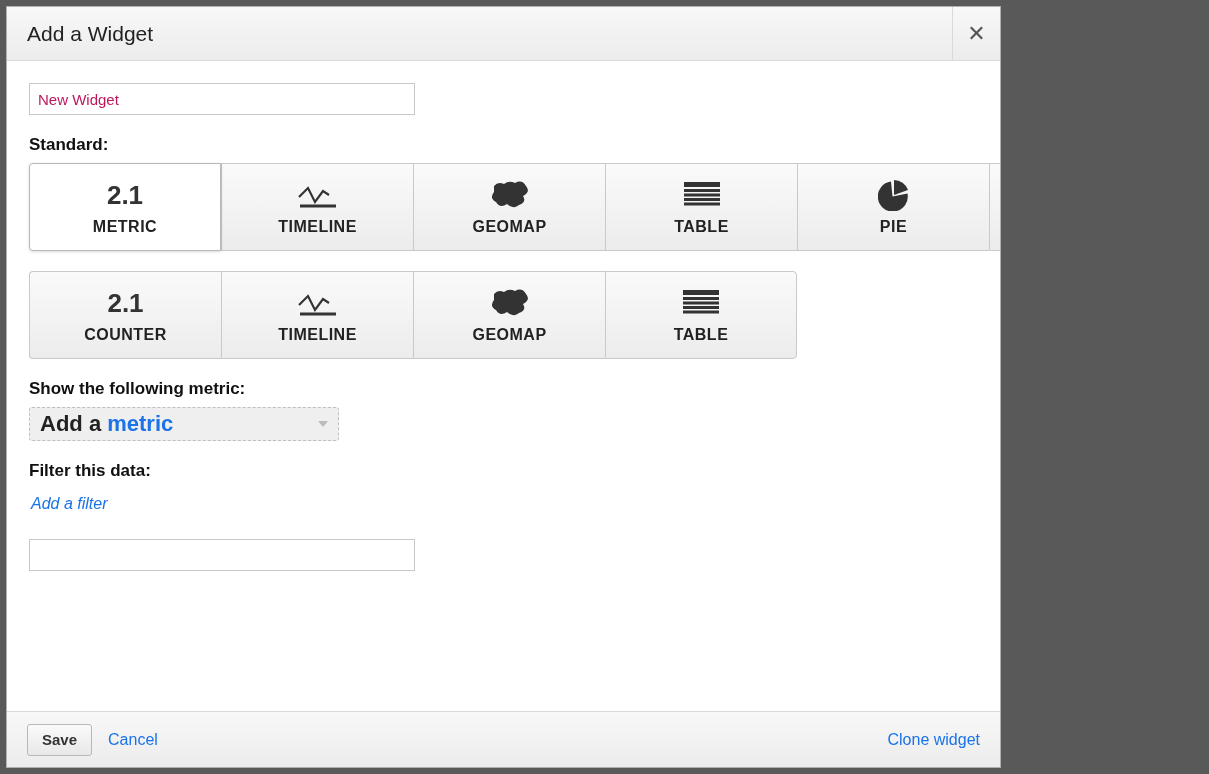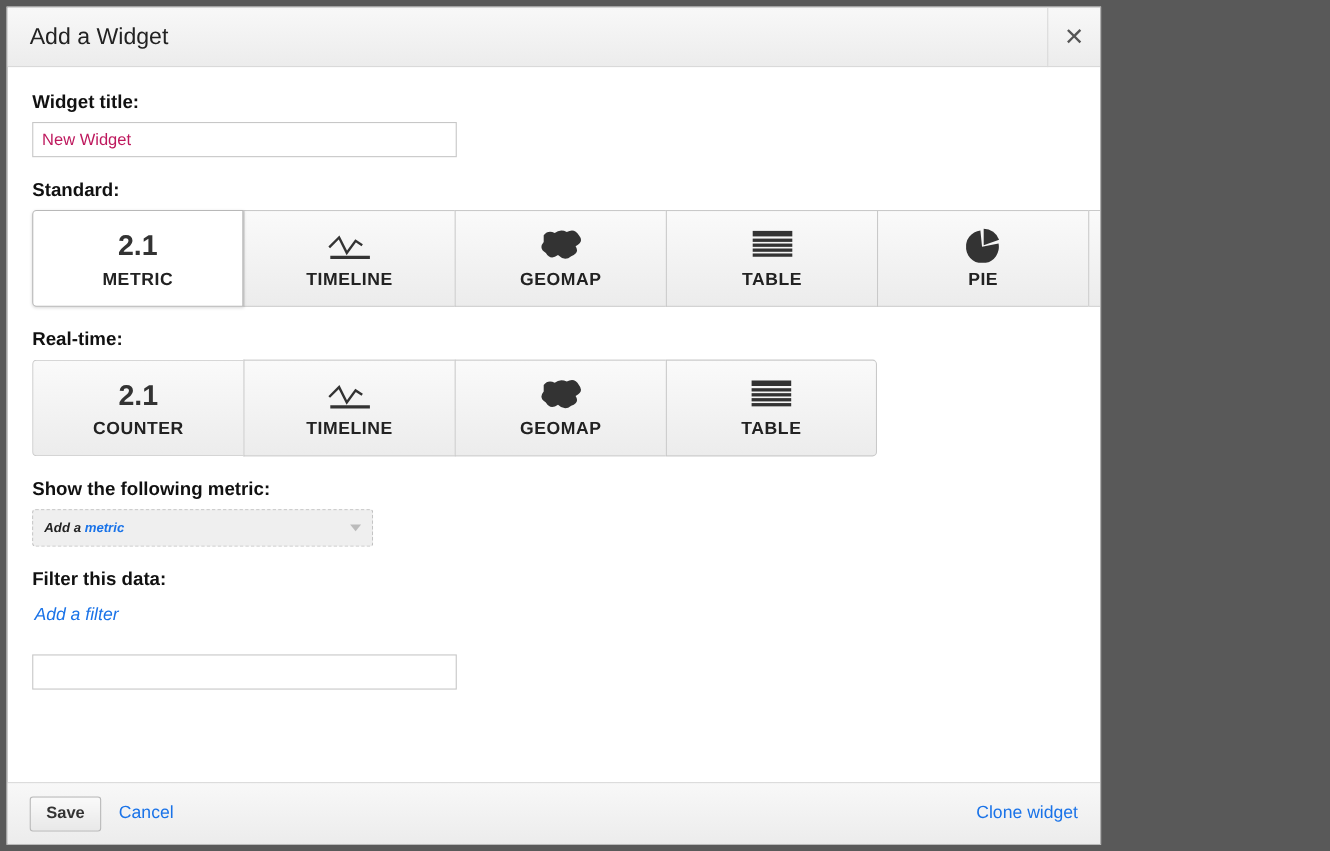--- a/index.html
+++ b/index.html
@@ -84,21 +84,21 @@
   }
   .metric-dropdown {
     width:310px; height:34px;
     background:#efefef;
     border:1px dashed #bfbfbf;
     border-radius:3px;
     padding:0 10px;
     display:flex; align-items:center; justify-content:space-between;
     cursor:pointer;
   }
-  .metric-dropdown .txt { font-size:12px; font-weight:bold; color:#222;font-style:italic; }
+  .metric-dropdown .txt { font-size:22px; font-weight:bold; color:#222; }
   .metric-dropdown .txt .mlink { color:#1a73e8; }
   .dropdown-caret {
     width:0;height:0;border-left:5px solid transparent;border-right:5px solid transparent;border-top:6px solid #bbb;
   }
   .link { color:#1a73e8; font-size:16px; cursor:pointer; }
   .report-icon {
     display:inline-block; width:14px; height:16px; vertical-align:-2px;
     border:1px solid #888; background:#fff; position:relative; margin-left:4px;
   }
   .report-icon::before{
@@ -131,21 +131,20 @@
   <div class="header">
     <div class="header-title">Add a Widget</div>
     <div class="close-btn">
       <span>✕</span>
     </div>
   </div>
 
   <div class="body">
 
     <div class="section">
-      <div class="field-label">Widget title:</div>
       <input class="text-input" type="text" value="New Widget" style="">
     </div>
 
     <div class="section">
       <div class="field-label">Standard:</div>
       <div class="tile-row">
 
         <div class="tile selected">
           <div class="tile-icon" style="font-size:26px;font-weight:bold;">2.1</div>
           <div class="tile-label">METRIC</div>
@@ -203,21 +202,20 @@
                 <line x1="2" y1="26" x2="40" y2="26" stroke="#333" stroke-width="3"></line>
               </svg>
           </div>
           <div class="tile-label">BAR</div>
         </div>
 
       </div>
     </div>
 
     <div class="section">
-      <div class="field-label">Real-time:</div>
       <div class="tile-row">
 
         <div class="tile">
           <div class="tile-icon" style="font-size:26px;font-weight:bold;">2.1</div>
           <div class="tile-label">COUNTER</div>
         </div>
 
         <div class="tile">
           <div class="tile-icon">
             <svg width="40" height="26" viewBox="0 0 40 26">

